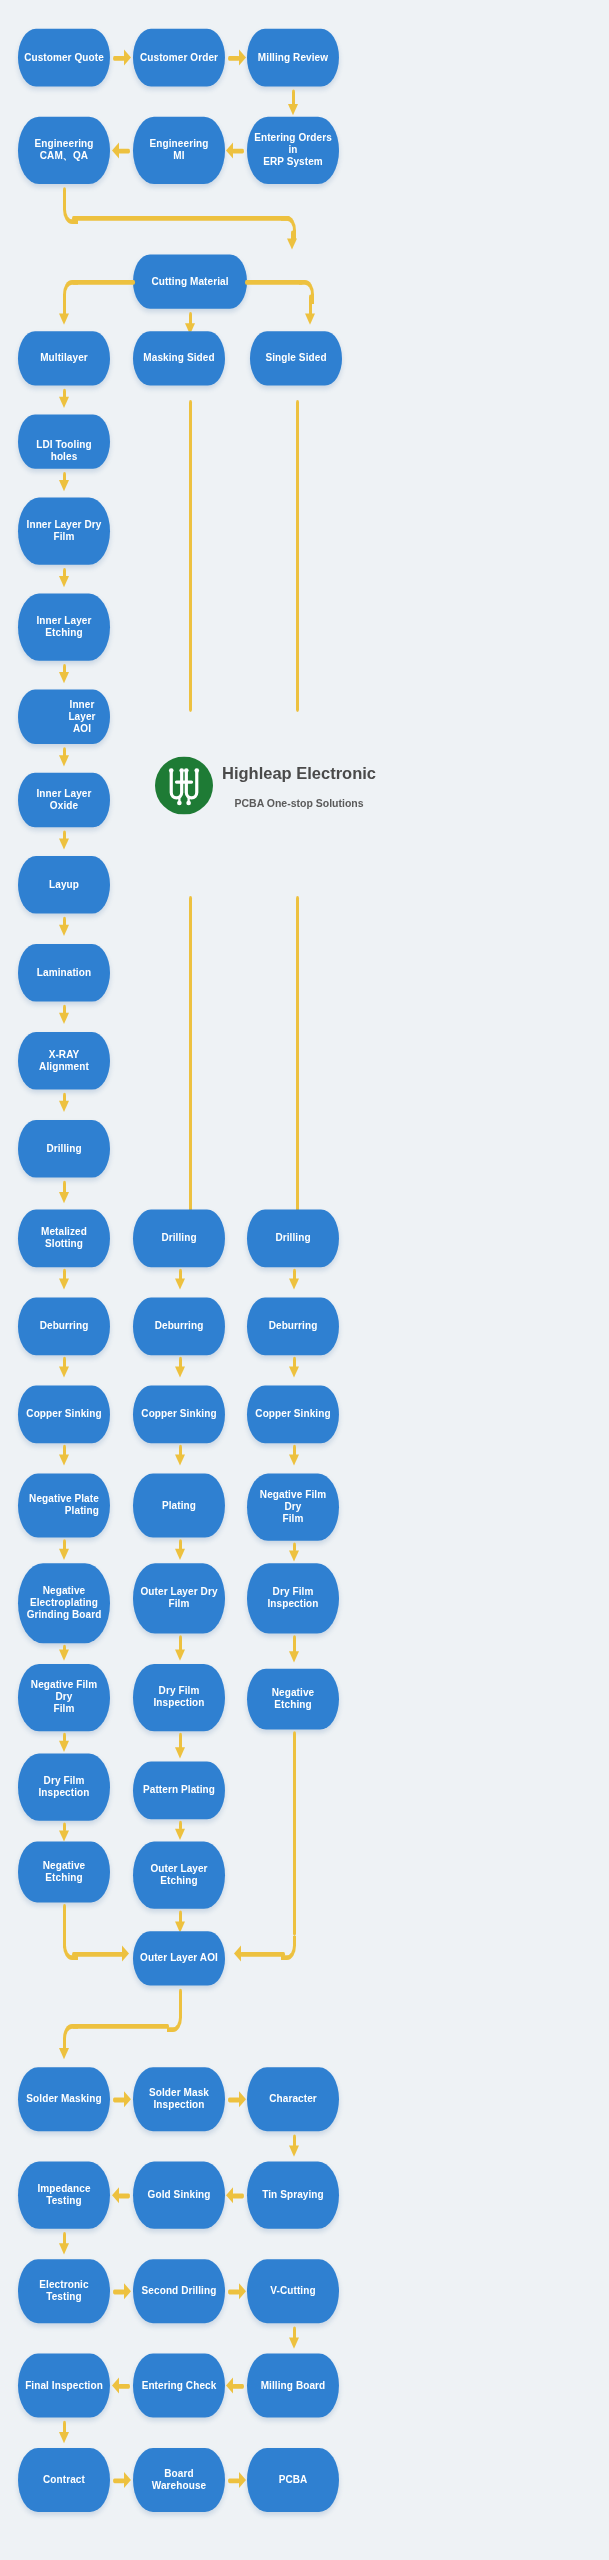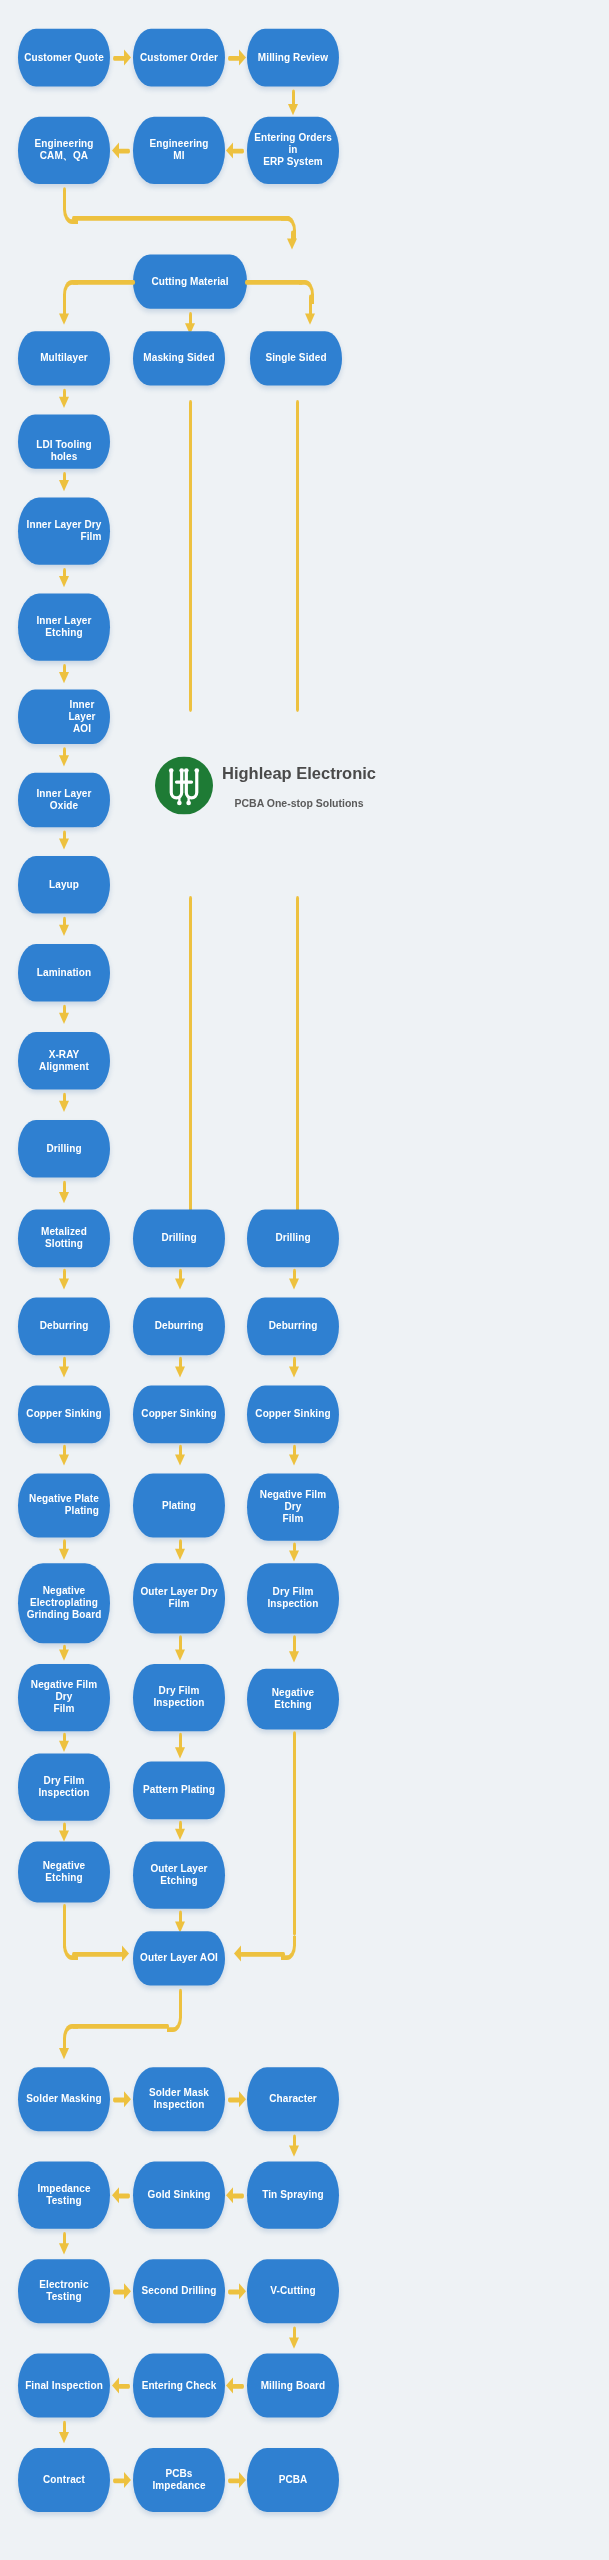--- a/index.html
+++ b/index.html
@@ -174,21 +174,21 @@
   <div class="ln lnv" style="left:62.5px;top:243px;height:8px;"></div>
   <div class="ah ah-d" style="left:59px;top:248px;"></div>
 
   <div class="node" style="left:18px;top:259px;width:92px;height:34px;">
     <span style="display: block; transform-origin: center center; transform: scaleY(0.625); margin-top: 12px;">LDI Tooling holes</span>
     </div>
   <div class="ln lnv" style="left:62.5px;top:295px;height:8px;"></div>
   <div class="ah ah-d" style="left:59px;top:300px;"></div>
 
   <div class="node" style="left:18px;top:311px;width:92px;height:42px;">
-    <span style="display: block; transform-origin: center center; transform: scaleY(0.625); text-align: right;">Inner Layer Dry
+    <span style="display: block; transform-origin: center center; transform: scaleY(0.625);">Inner Layer Dry
 Film</span>
     </div>
   <div class="ln lnv" style="left:62.5px;top:355px;height:8px;"></div>
   <div class="ah ah-d" style="left:59px;top:360px;"></div>
 
   <div class="node" style="left:18px;top:371px;width:92px;height:42px;">
     <span style="display: block; transform-origin: center center; transform: scaleY(0.625);">Inner Layer
 Etching</span>
     </div>
   <div class="ln lnv" style="left:62.5px;top:415px;height:8px;"></div>
@@ -437,21 +437,21 @@
   <div class="ah ah-l" style="left:226px;top:1486px;"></div>
   <div class="ln lnh" style="left:118px;top:1489.5px;width:12px;"></div>
   <div class="ah ah-l" style="left:112px;top:1486px;"></div>
   <div class="ln lnv" style="left:62.5px;top:1513px;height:10px;"></div>
   <div class="ah ah-d" style="left:59px;top:1520px;"></div>
 
   <div class="node" style="left:18px;top:1530px;width:92px;height:40px;">
     <span style="display: block; transform-origin: center center; transform: scaleY(0.625);">Contract</span>
     </div>
   <div class="node" style="left:133px;top:1530px;width:92px;height:40px;">
-    <span style="display: block; transform-origin: center center; transform: scaleY(0.625);">PCBs Impedance</span>
+    <span style="display: block; transform-origin: center center; transform: scaleY(0.625);">Board Warehouse</span>
     </div>
   <div class="node" style="left:247px;top:1530px;width:92px;height:40px;">
     <span style="display: block; transform-origin: center center; transform: scaleY(0.625);">PCBA</span>
     </div>
   <div class="ln lnh" style="left:113px;top:1548.5px;width:12px;"></div>
   <div class="ah ah-r" style="left:124px;top:1545px;"></div>
   <div class="ln lnh" style="left:228px;top:1548.5px;width:12px;"></div>
   <div class="ah ah-r" style="left:239px;top:1545px;"></div>
 
 </div>

